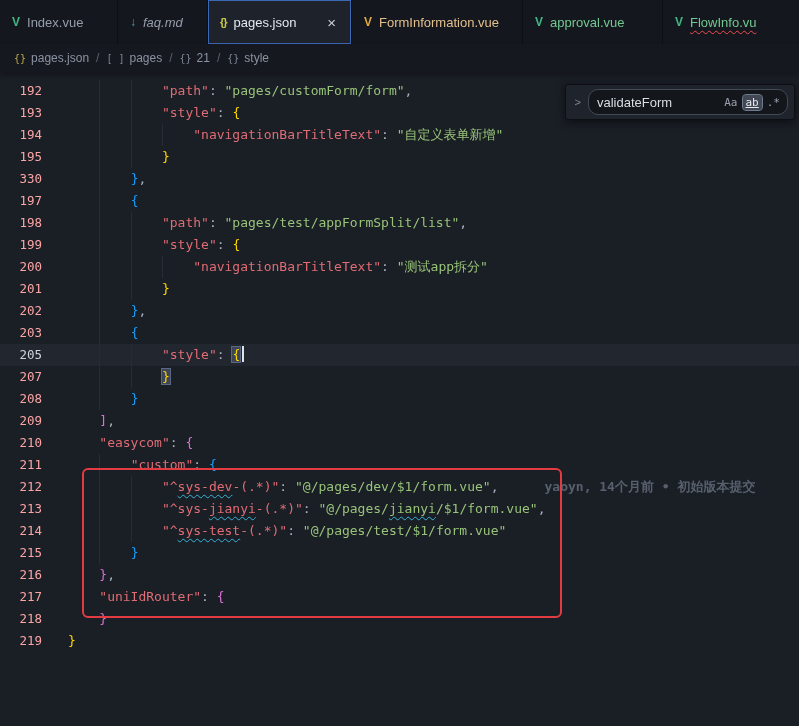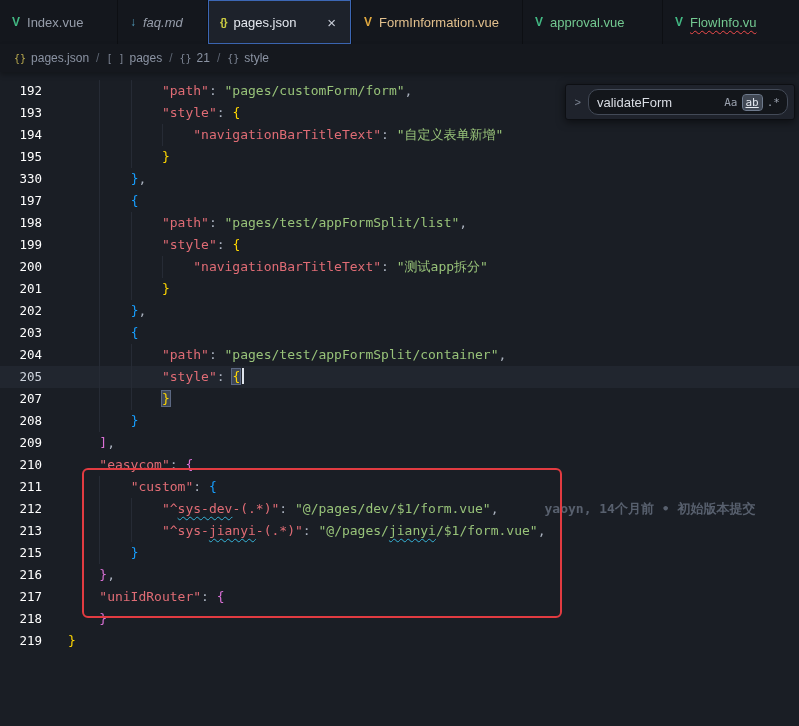--- a/index.html
+++ b/index.html
@@ -33,21 +33,21 @@
   .bc-icon.file{color:#b8a94e;}
   .bc-sep{color:#5b6370;margin:0 3px;}
 
   
   .editor{position:relative;width:799px;height:654px;background:#1a1e25;
     padding-top:8px;box-sizing:border-box;overflow:hidden;}
   .line{display:flex;height:22px;line-height:22px;
     font-family:"DejaVu Sans Mono","Liberation Mono",monospace;font-size:13px;}
   .line.active{background:#21262f;}
   .line.active .num{color:#cfd5de;}
-  .num{flex:none;width:42px;text-align:right;padding-right:26px;color:#ffffff;font-size:12.5px;}
+  .num{flex:none;width:42px;text-align:right;padding-right:26px;color:#fca5a5;font-size:12.5px;}
   .code{position:relative;white-space:pre;color:#abb2bf;flex:1;}
   .guide{position:absolute;top:0;bottom:0;width:1px;background:#262b35;}
   .tk-key{color:#e06c75}
   .tk-str{color:#98c379}
   .tk-punct{color:#abb2bf}
   .tk-b1{color:#ffd700}
   .tk-b2{color:#da70d6}
   .tk-b3{color:#179fff}
   .tk-match{color:#ffd700;background:#3d4656;box-shadow:0 0 0 1px #5c6882;}
   .squiggle{text-decoration-line:underline;text-decoration-style:wavy;
@@ -170,24 +170,20 @@
         <span class="code"><i class="guide" style="left: 4ch;"></i><i class="guide" style="left: 8ch;"></i>            <span class="tk-b1">}</span></span>
       </div>
       <div class="line">
         <span class="num">202</span>
         <span class="code"><i class="guide" style="left: 4ch;"></i>        <span class="tk-b3">}</span><span class="tk-punct">,</span></span>
       </div>
       <div class="line">
         <span class="num">203</span>
         <span class="code"><i class="guide" style="left: 4ch;"></i>        <span class="tk-b3">{</span></span>
       </div>
-      <div class="line">
-        <span class="num">204</span>
-        <span class="code"><i class="guide" style="left: 4ch;"></i><i class="guide" style="left: 8ch;"></i>            <span class="tk-key">"path"</span><span class="tk-punct">: </span><span class="tk-str">"pages/test/appFormSplit/container"</span><span class="tk-punct">,</span></span>
-      </div>
       <div class="line active">
         <span class="num">205</span>
         <span class="code"><i class="guide" style="left: 4ch;"></i><i class="guide" style="left: 8ch;"></i>            <span class="tk-key">"style"</span><span class="tk-punct">: </span><span class="tk-match">{</span><span class="cursor"></span></span>
       </div>
       <div class="line">
         <span class="num">207</span>
         <span class="code"><i class="guide" style="left: 4ch;"></i><i class="guide" style="left: 8ch;"></i>            <span class="tk-match">}</span></span>
       </div>
       <div class="line">
         <span class="num">208</span>
@@ -205,20 +201,24 @@
         <span class="num">211</span>
         <span class="code"><i class="guide" style="left: 4ch;"></i>        <span class="tk-key">"custom"</span><span class="tk-punct">: </span><span class="tk-b3">{</span></span>
       </div>
       <div class="line">
         <span class="num">212</span>
         <span class="code"><i class="guide" style="left: 4ch;"></i><i class="guide" style="left: 8ch;"></i>            <span class="tk-key">"^</span><span class="tk-key squiggle">sys-dev</span><span class="tk-key">-(.*)"</span><span class="tk-punct">: </span><span class="tk-str">"@/pages/dev/$1/form.vue"</span><span class="tk-punct">,</span><span class="blame">yaoyn, 14个月前 • 初始版本提交</span></span>
       </div>
       <div class="line">
         <span class="num">213</span>
         <span class="code"><i class="guide" style="left: 4ch;"></i><i class="guide" style="left: 8ch;"></i>            <span class="tk-key">"^sys-</span><span class="tk-key squiggle">jianyi</span><span class="tk-key">-(.*)"</span><span class="tk-punct">: </span><span class="tk-str">"@/pages/</span><span class="tk-str squiggle">jianyi</span><span class="tk-str">/$1/form.vue"</span><span class="tk-punct">,</span></span>
+      </div>
+      <div class="line">
+        <span class="num">214</span>
+        <span class="code"><i class="guide" style="left: 4ch;"></i><i class="guide" style="left: 8ch;"></i>            <span class="tk-key">"^</span><span class="tk-key squiggle">sys-test</span><span class="tk-key">-(.*)"</span><span class="tk-punct">: </span><span class="tk-str">"@/pages/test/$1/form.vue"</span></span>
       </div>
       <div class="line">
         <span class="num">215</span>
         <span class="code"><i class="guide" style="left: 4ch;"></i>        <span class="tk-b3">}</span></span>
       </div>
       <div class="line">
         <span class="num">216</span>
         <span class="code">    <span class="tk-b2">}</span><span class="tk-punct">,</span></span>
       </div>
       <div class="line">

